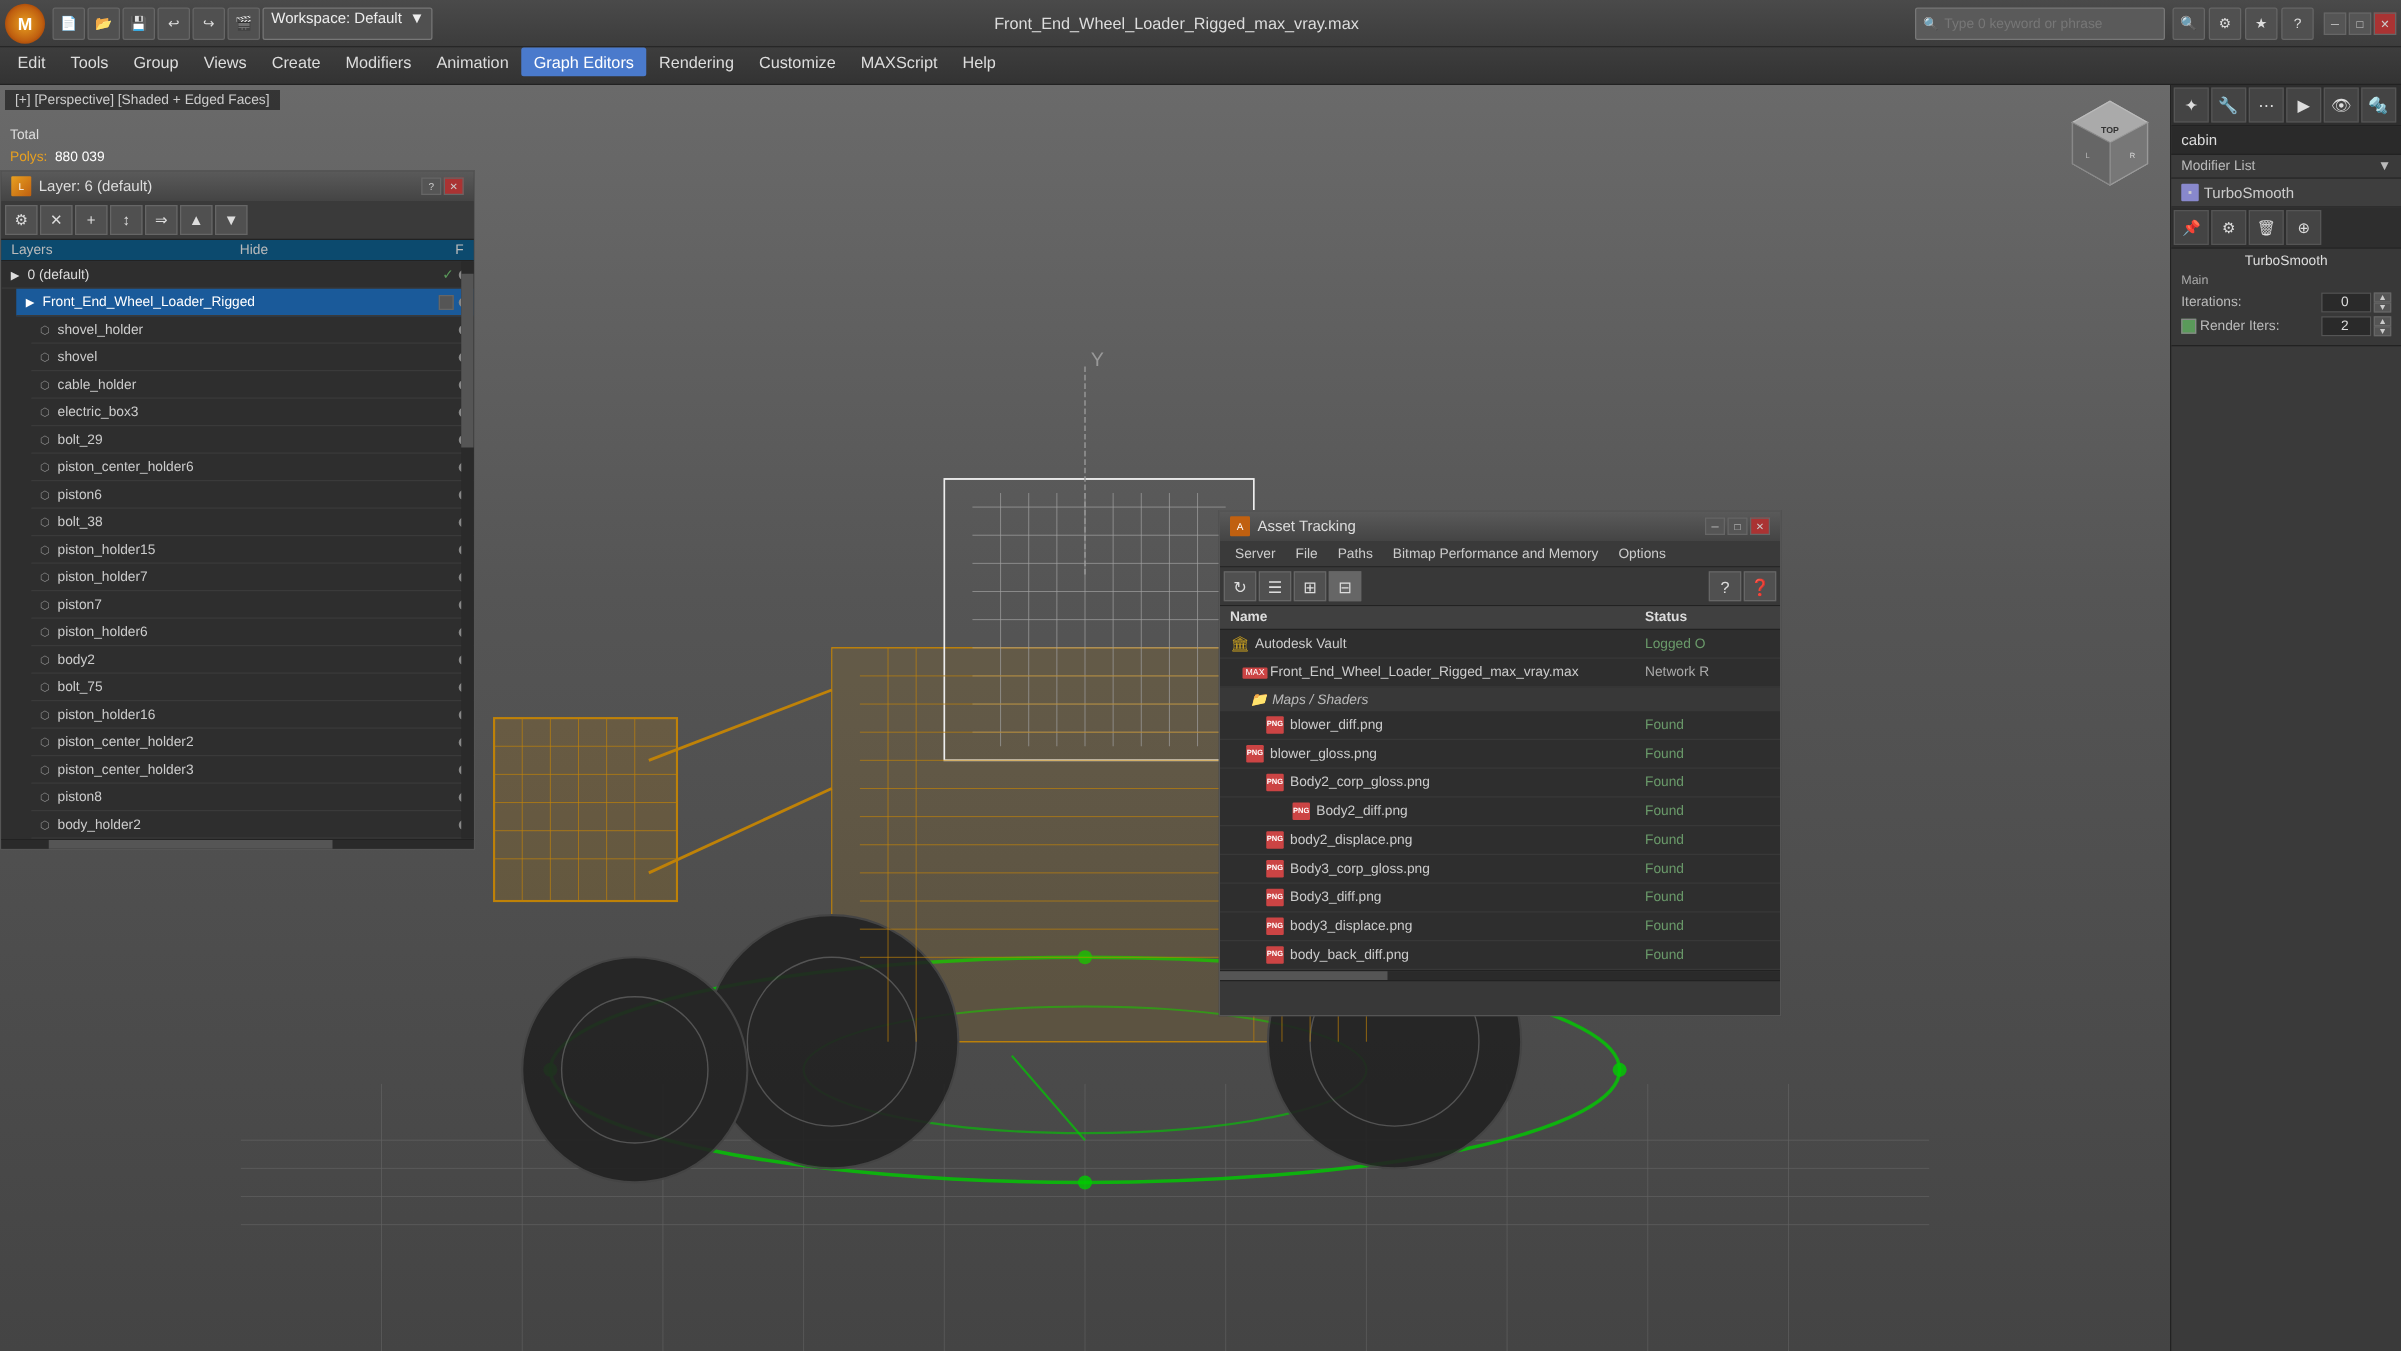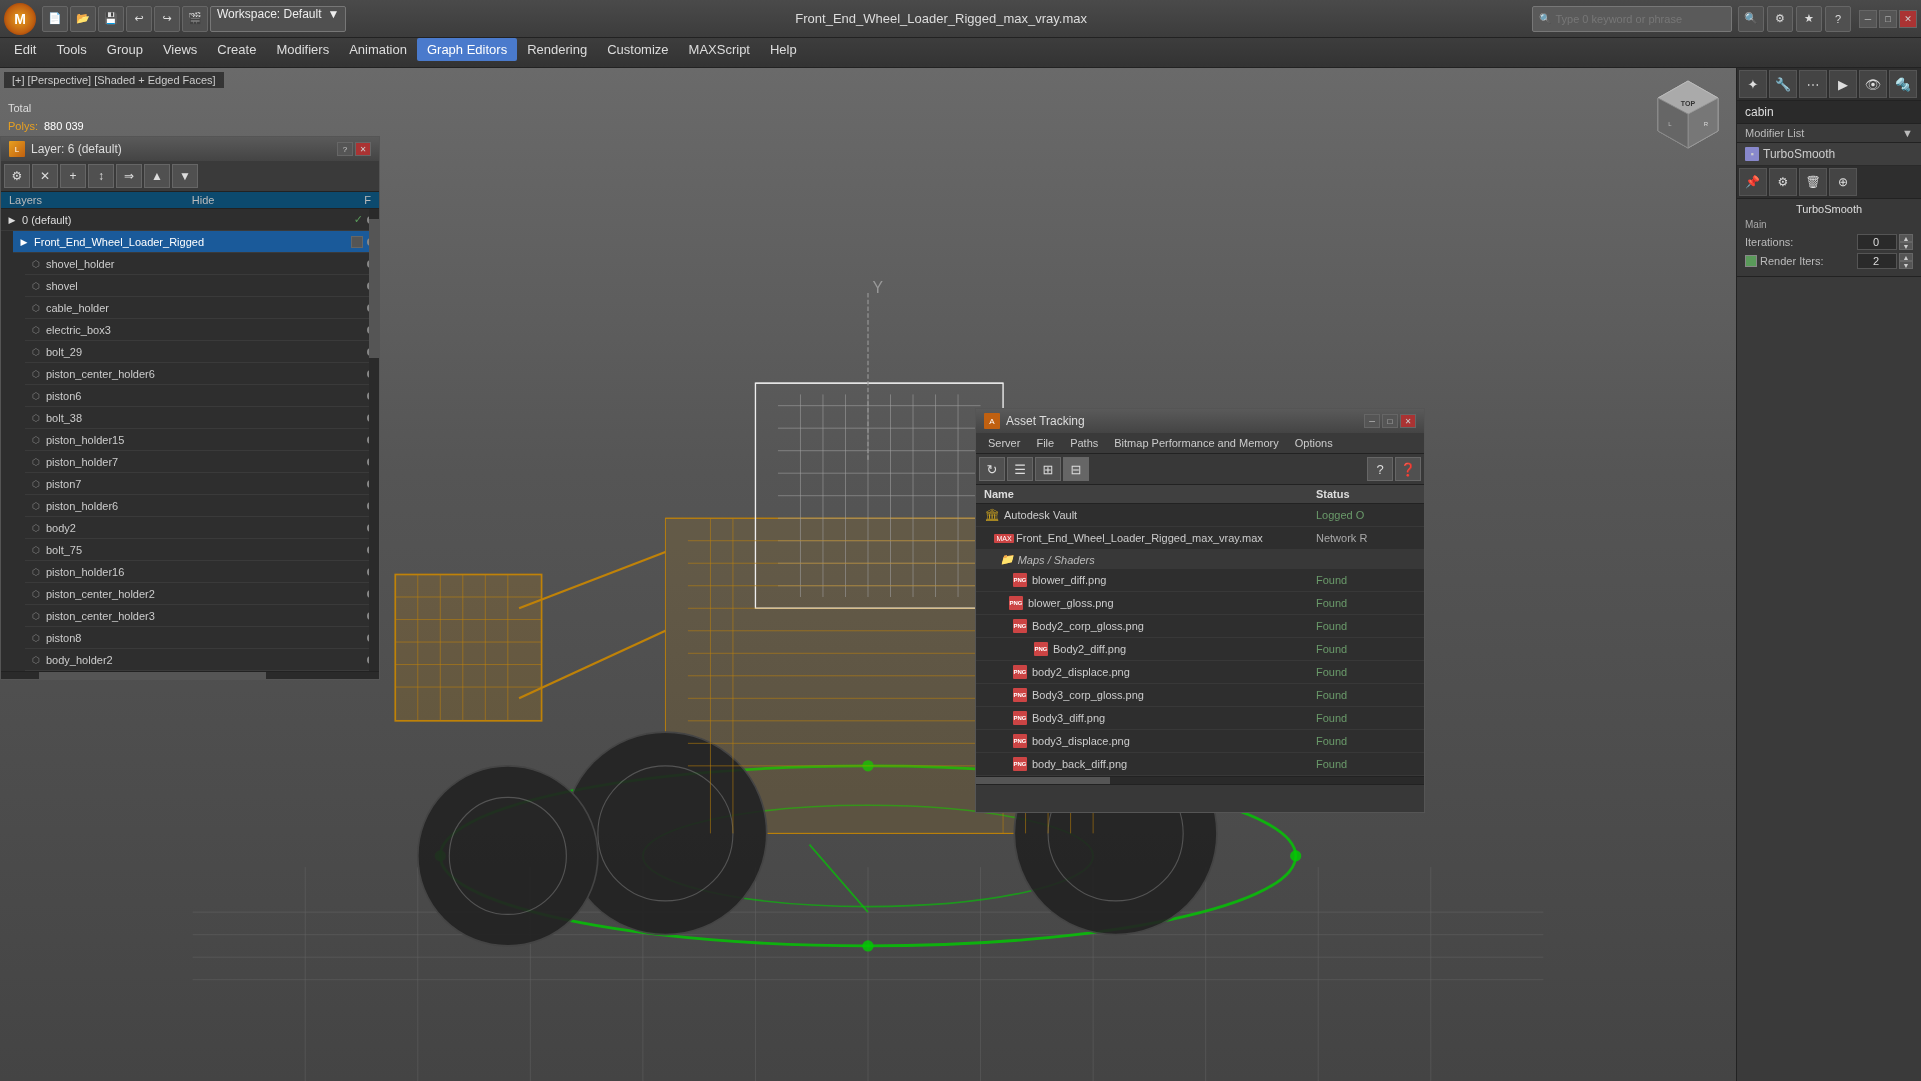--- a/index.html
+++ b/index.html
@@ -934,21 +934,21 @@
         <span>Maps / Shaders</span>
       </div>
 
       <div class="asset-row" style="padding-left:36px;">
         <div class="asset-icon">
             <div class="asset-png-icon">PNG</div>
           </div>
         <span class="asset-name">blower_diff.png</span>
         <span class="asset-status status-found">Found</span>
       </div>
-      <div class="asset-row" style="padding-left:32px;">
+      <div class="asset-row" style="padding-left:20px;">
         <div class="asset-icon">
             <div class="asset-png-icon">PNG</div>
           </div>
         <span class="asset-name">blower_gloss.png</span>
         <span class="asset-status status-found">Found</span>
       </div>
       <div class="asset-row" style="padding-left:36px;">
         <div class="asset-icon">
             <div class="asset-png-icon">PNG</div>
           </div>

